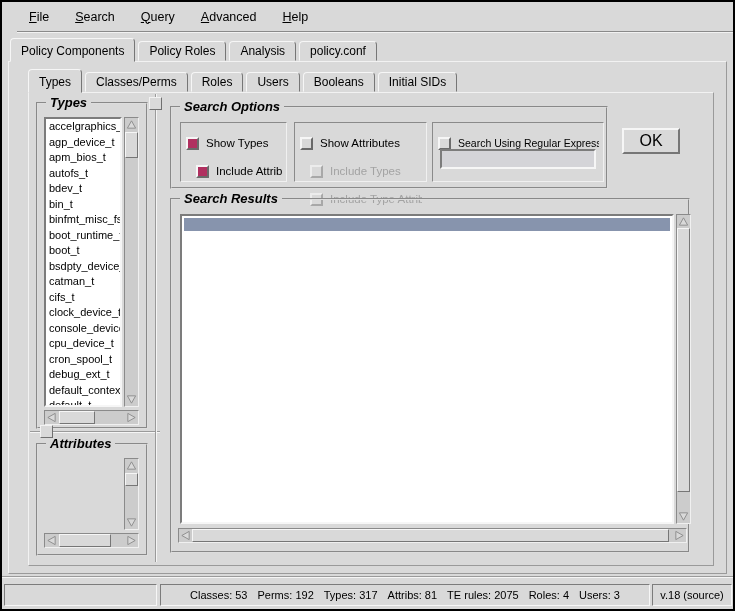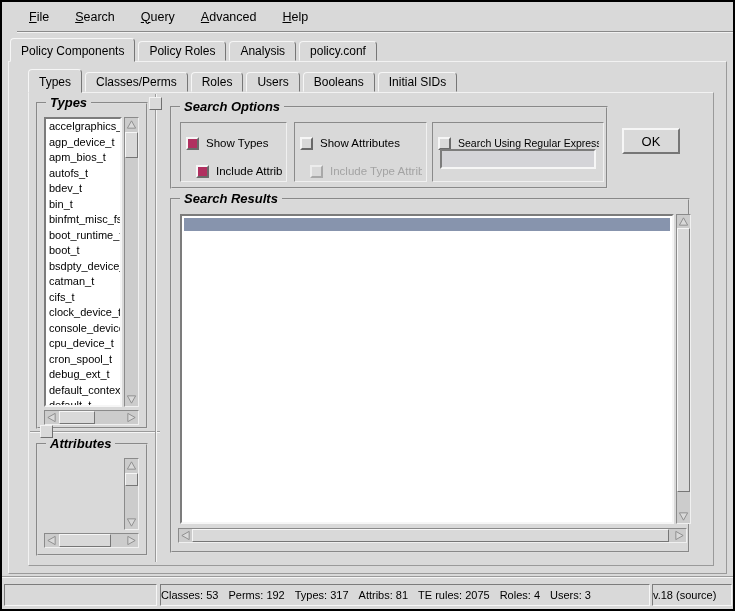--- a/index.html
+++ b/index.html
@@ -85,35 +85,35 @@
   .subframe { position:absolute; border:1px solid; border-color:#8a8a8a #f0f0f0 #f0f0f0 #8a8a8a; padding:4px 4px 0 5px; }
 
   .entry {
     background: var(--entry_bg, #d4d4d8);
     border:2px solid; border-color:#7c7c7c #f6f6f6 #f6f6f6 #7c7c7c;
     font-family:"Liberation Mono", monospace; font-size:11px; outline:none; width:100%; height:100%;
   }
 
   .button {
     background:var(--bg,#d9d9d9); display:flex; align-items:center; justify-content:center;
-    font-size:13px; cursor:default;
+    font-size:16px; cursor:default;
   }
 
   
   .sash-line-h { height:2px; border-top:1px solid #9a9a9a; border-bottom:1px solid #f5f5f5; }
   .sash-line-v { width:2px; border-left:1px solid #9a9a9a; border-right:1px solid #f5f5f5; }
   .sash-handle { width:13px; height:13px; background:var(--bg,#d9d9d9);
     border:1px solid; border-color:#f2f2f2 #707070 #707070 #f2f2f2; z-index:4; }
 
   
   .textarea { background:var(--list_bg,#fff); position:relative; overflow:hidden; }
   .sel-bar { position:absolute; left:2px; right:2px; top:2px; height:13px; background:var(--selection,#8794ad); }
 
   
-  .statuspanel { height:22px; display:flex; align-items:center; 
+  .statuspanel { height:22px; display:flex; align-items:center; justify-content:center;
     font-size:11px; white-space:nowrap; overflow:hidden; }
   .counts { display:flex; gap:10px; }
 </style>
 </head>
 <body>
 
 <div id="window">
 
   <div class="abs menubar">
     <span class="menu-item"><u>F</u>ile</span>
@@ -254,20 +254,24 @@
       </div>
     </div>
 
     <div class="subframe" style="left:122px; top:14px; width:133px; height:60px;">
       <div class="check-row">
         <span class="indicator"></span>
         <span>Show Attributes</span>
       </div>
       <div class="check-row indent disabled">
         <span class="indicator"></span>
+        <span>Include Types</span>
+      </div>
+      <div class="check-row indent disabled">
+        <span class="indicator"></span>
         <span>Include Type Attribs</span>
       </div>
     </div>
 
     <div class="subframe" style="left:260px; top:14px; width:172px; height:60px;">
       <div class="check-row" style="font-size:10.5px;">
         <span class="indicator"></span>
         <span>Search Using Regular Expression</span>
       </div>
       <div class="abs" style="left:7px; top:26px; width:156px; height:20px;">

